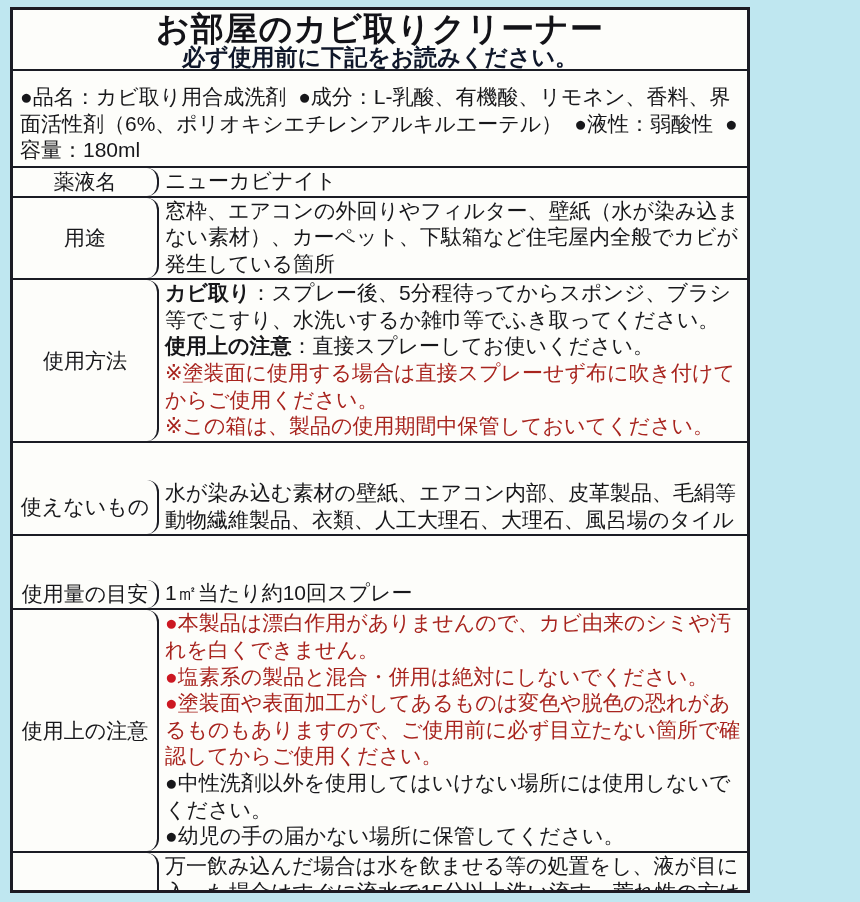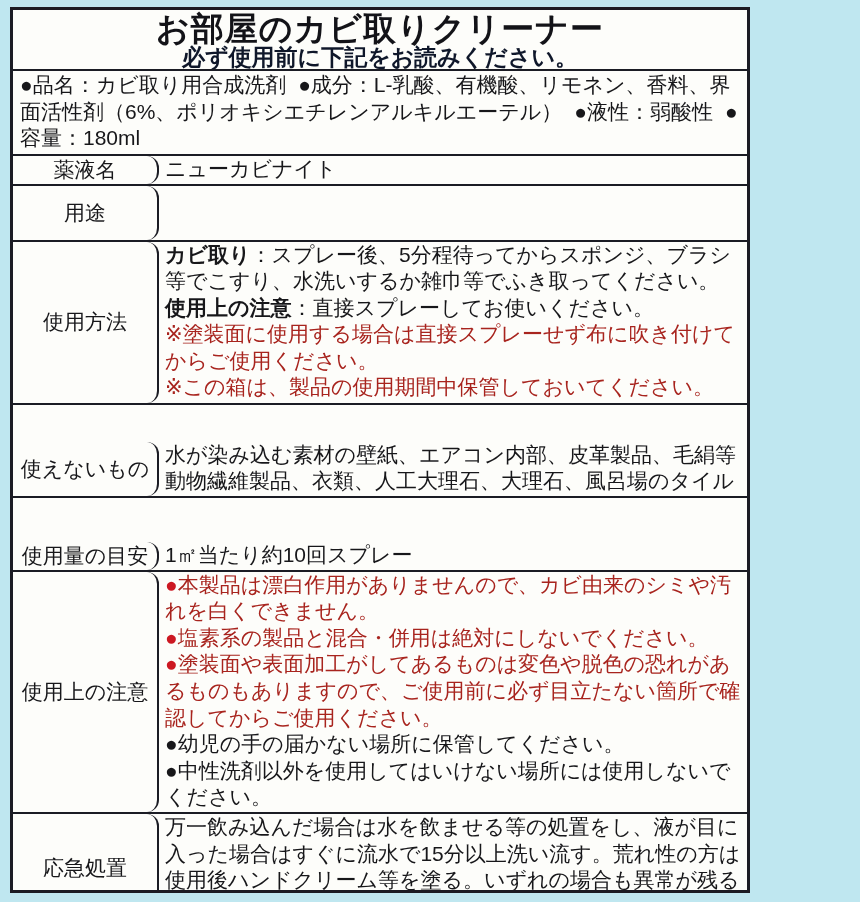--- a/index.html
+++ b/index.html
@@ -16,21 +16,21 @@
     background:#fdfdfa;
     border:3px solid #1b1c24;
     box-sizing:border-box;
     overflow:hidden;
   }
   
   .header-sec{height:59px;border-bottom:2px solid #1b1c24;text-align:center;overflow:hidden;}
   .title{font-size:33px;font-weight:bold;line-height:35px;letter-spacing:1px;color:#131318;margin-top:1px;}
   .subtitle{font-size:23px;font-weight:bold;line-height:23px;color:#0f172a;}
   
-  .info-sec{border-bottom:2px solid #1b1c24;padding:1px 7px 2px 7px;font-size:21px;line-height:26.5px;color:#17171a;font-weight:500;}
+  .info-sec{border-bottom:2px solid #1b1c24;padding:1px 7px 2px 7px;font-size:21px;line-height:26.5px;color:#17171a;font-weight:500;margin-top:12px;}
   .info-item{margin-right:12px;}
   
   .spec-row{display:flex;border-bottom:2px solid #1b1c24;}
   #spec-table .spec-row:nth-child(1){min-height:27px;}
   #spec-table .spec-row:nth-child(2){min-height:54px;}
   #spec-table .spec-row:nth-child(3){min-height:161px;}
   #spec-table .spec-row:nth-child(4){min-height:54px;margin-top:37px;}
   #spec-table .spec-row:nth-child(5){min-height:27px;margin-top:44px;}
   #spec-table .spec-row:nth-child(6){min-height:239px;}
   #spec-table .spec-row:nth-child(7){min-height:78px;}
@@ -70,20 +70,23 @@
 
   <div id="spec-table">
       <div class="spec-row">
         <div class="spec-label">薬液名</div>
         <div class="spec-content">
           <div class="para"><span class="">ニューカビナイト</span></div>
         </div>
       </div>
       <div class="spec-row">
         <div class="spec-label">用途</div>
+        <div class="spec-content">
+          <div class="para"><span class="">窓枠、エアコンの外回りやフィルター、壁紙（水が染み込まない素材）、カーペット、下駄箱など住宅屋内全般でカビが発生している箇所</span></div>
+        </div>
       </div>
       <div class="spec-row">
         <div class="spec-label">使用方法</div>
         <div class="spec-content">
           <div class="para"><span class="seg-bold ">カビ取り</span><span class="">：スプレー後、5分程待ってからスポンジ、ブラシ等でこすり、水洗いするか雑巾等でふき取ってください。</span></div>
           <div class="para"><span class="seg-bold ">使用上の注意</span><span class="">：直接スプレーしてお使いください。</span></div>
           <div class="para"><span class="seg-red">※塗装面に使用する場合は直接スプレーせず布に吹き付けてからご使用ください。</span></div>
           <div class="para"><span class="seg-red">※この箱は、製品の使用期間中保管しておいてください。</span></div>
         </div>
       </div>
@@ -98,22 +101,22 @@
         <div class="spec-content">
           <div class="para"><span class="">1㎡当たり約10回スプレー</span></div>
         </div>
       </div>
       <div class="spec-row">
         <div class="spec-label">使用上の注意</div>
         <div class="spec-content">
           <div class="para"><span class="bullet-red">●</span><span class="seg-red">本製品は漂白作用がありませんので、カビ由来のシミや汚れを白くできません。</span></div>
           <div class="para"><span class="bullet-red">●</span><span class="seg-red">塩素系の製品と混合・併用は絶対にしないでください。</span></div>
           <div class="para"><span class="bullet-red">●</span><span class="seg-red">塗装面や表面加工がしてあるものは変色や脱色の恐れがあるものもありますので、ご使用前に必ず目立たない箇所で確認してからご使用ください。</span></div>
+          <div class="para"><span class="">●</span><span class="">中性洗剤以外を使用してはいけない場所には使用しないでください。</span></div>
           <div class="para"><span class="">●</span><span class="">幼児の手の届かない場所に保管してください。</span></div>
-          <div class="para"><span class="">●</span><span class="">中性洗剤以外を使用してはいけない場所には使用しないでください。</span></div>
         </div>
       </div>
       <div class="spec-row">
         <div class="spec-label">応急処置</div>
         <div class="spec-content">
           <div class="para"><span class="">万一飲み込んだ場合は水を飲ませる等の処置をし、液が目に入った場合はすぐに流水で15分以上洗い流す。荒れ性の方は使用後ハンドクリーム等を塗る。いずれの場合も異常が残る場合は医師に相談する。</span></div>
         </div>
       </div>
     </div>
 

